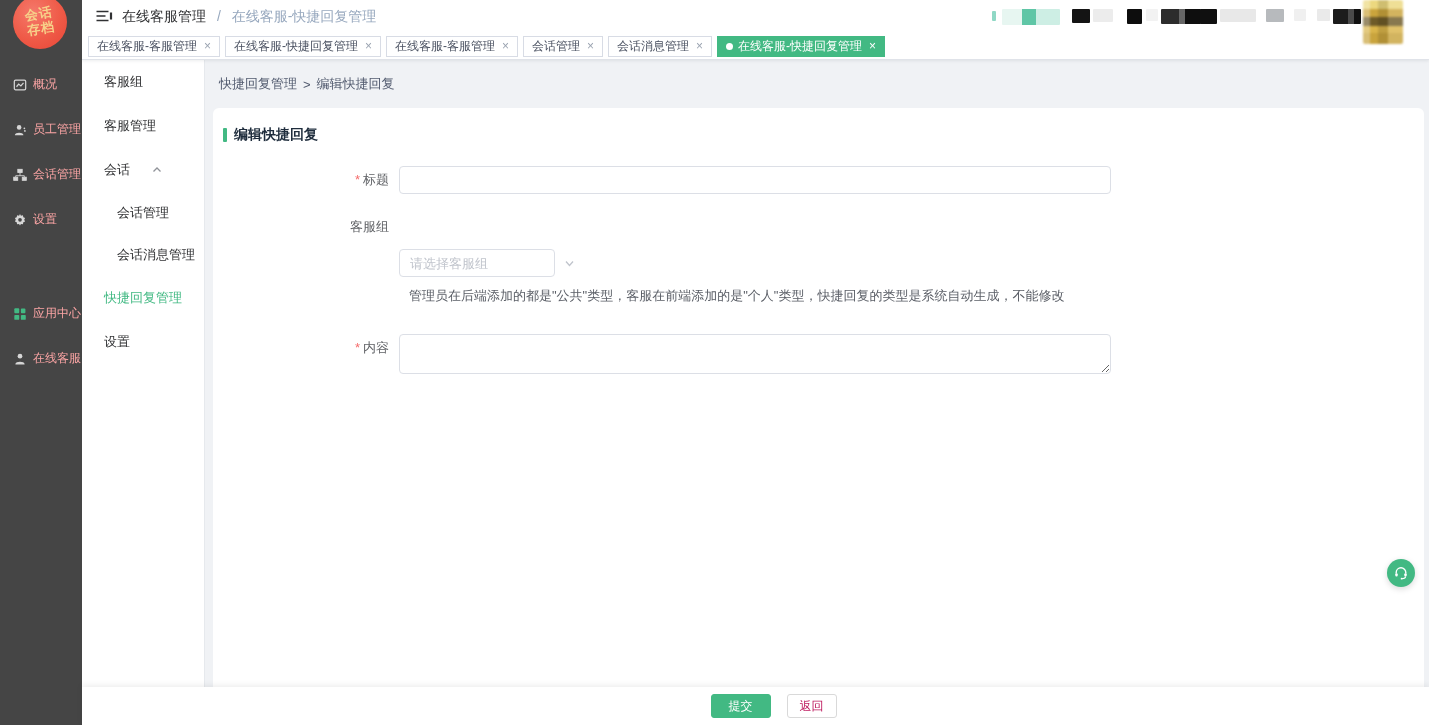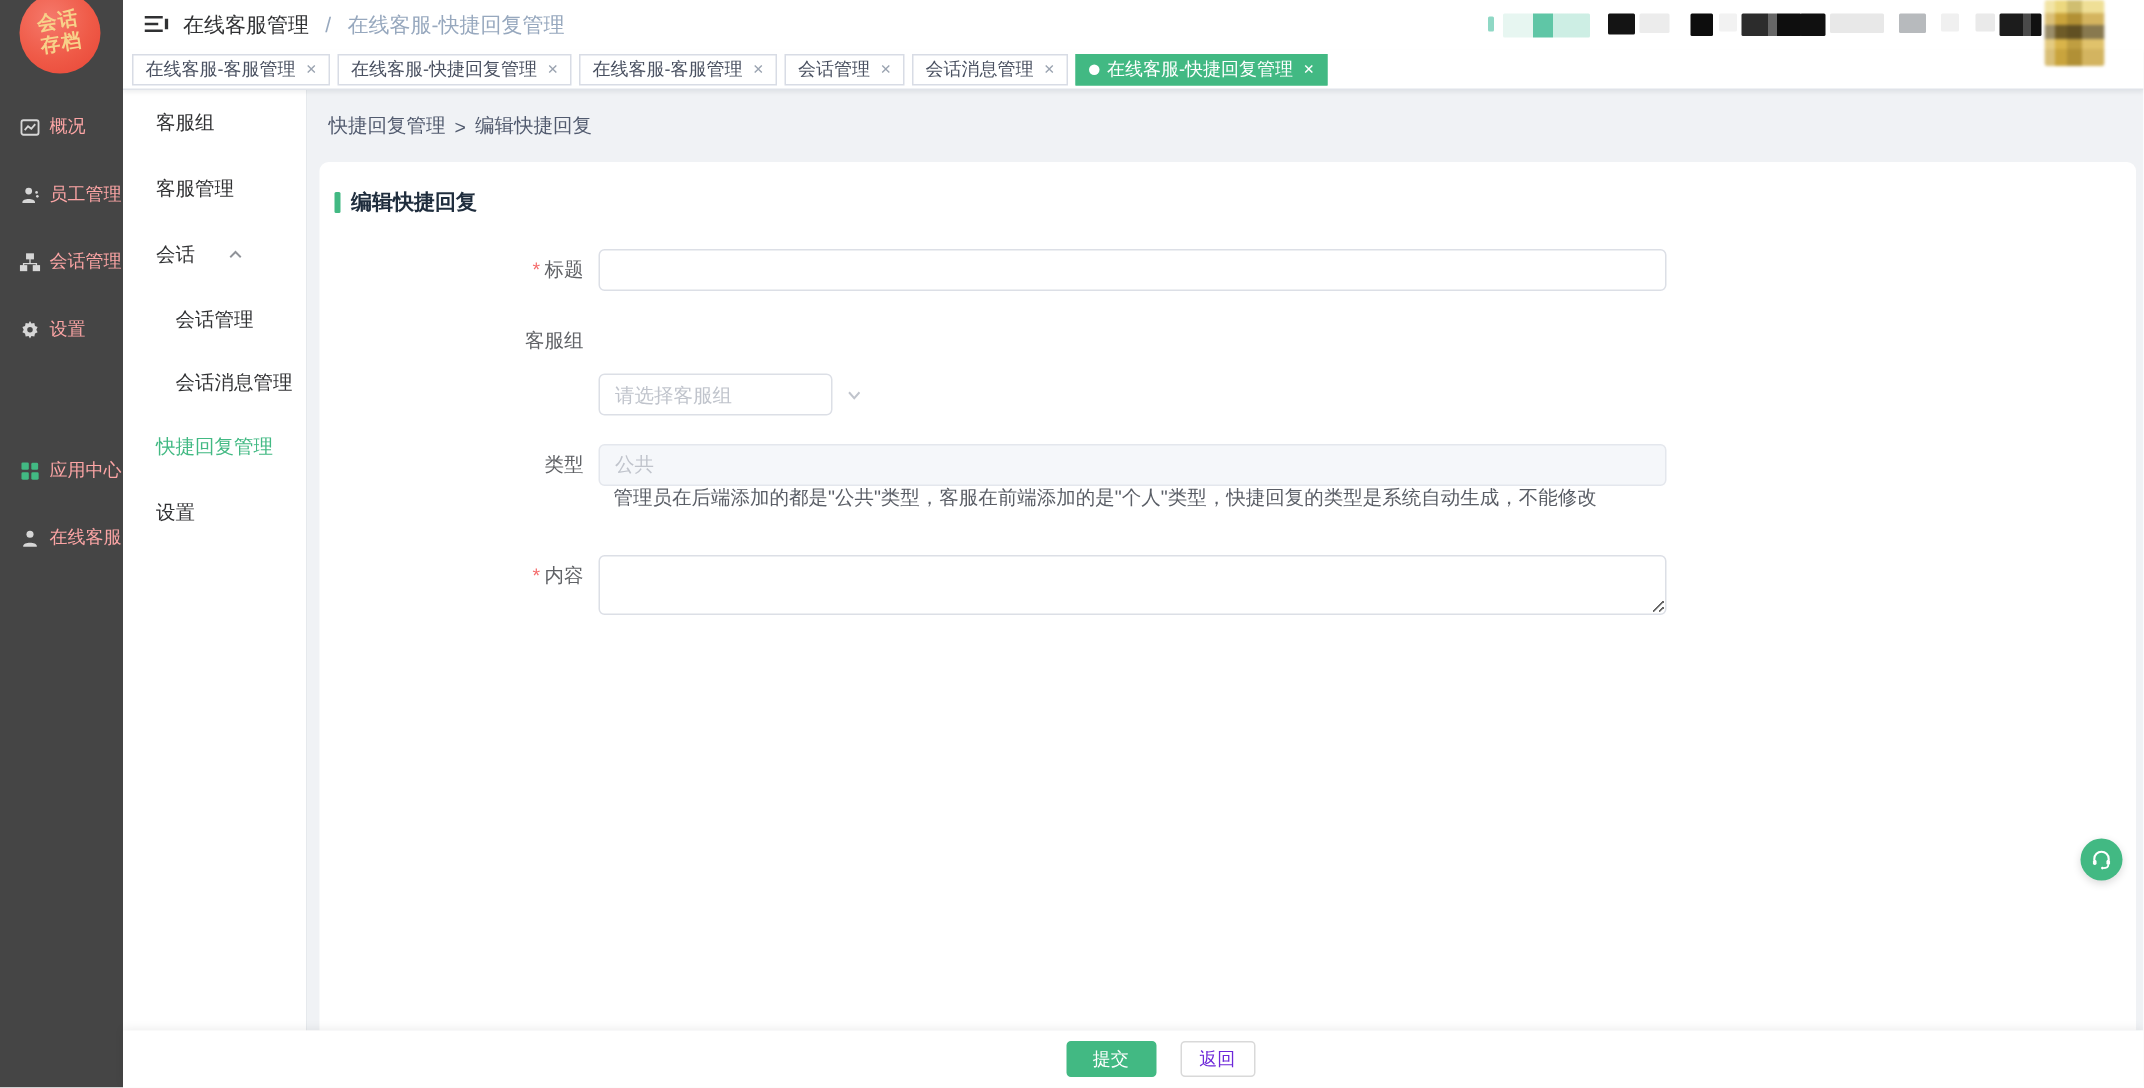--- a/index.html
+++ b/index.html
@@ -87,21 +87,21 @@
   .tarea { width:712px; height:40px; border:1px solid #dcdfe6; border-radius:4px; padding:5px 10px;
     font-size:13px; color:#303133; outline:none; resize:vertical; font-family:inherit; }
 
   
   .footer { position:absolute; left:82px; bottom:0; width:1347px; height:38px; background:#fff;
     box-shadow:0 -2px 6px rgba(0,0,0,.07); z-index:6; display:flex; align-items:center; justify-content:center; }
   .btn-group { display:flex; transform:translateX(18px);align-items:center; }
   .btn { height:24px; line-height:22px; font-size:12px; border-radius:3px; cursor:pointer; padding:0 17px;
     border:1px solid transparent; }
   .btn.primary { background:#42b983; border-color:#42b983; color:#fff; }
-  .btn.plain { background:#fff; border-color:#d9d9d9; color:#6d28d9; margin-left:16px; padding:0 12px; }
+  .btn.plain { background:#fff; border-color:#d9d9d9; color:#be185d; margin-left:16px; padding:0 12px; }
 
   
   .float-help { position:absolute; left:1387px; top:559px; width:28px; height:28px; border-radius:50%;
     background:#42b983; display:flex; align-items:center; justify-content:center; cursor:pointer;
     box-shadow:0 2px 6px rgba(0,0,0,.15); z-index:9; }
   .float-help svg { width:16px; height:16px; color:#fff; }
 
   svg { display:block; }
 </style>
 </head>
@@ -301,26 +301,20 @@
           <div class="sel-wrap">
             <input class="sel" type="text" readonly="" placeholder="请选择客服组" style="">
             <span class="sel-arrow">
               <svg viewBox="0 0 11 11" fill="none" stroke="currentColor" stroke-width="1.3">
                   <polyline points="2,3.5 5.5,7.5 9,3.5"></polyline>
                 </svg>
             </span>
           </div>
         </div>
 
-        <div class="frow" style="margin-bottom:8px">
-          <div class="flabel">
-            <span>类型</span>
-          </div>
-          <input class="tinput disabled" type="text" disabled="" value="公共" style="">
-        </div>
         <div class="help">管理员在后端添加的都是"公共"类型，客服在前端添加的是"个人"类型，快捷回复的类型是系统自动生成，不能修改</div>
 
         <div class="frow">
           <div class="flabel">
             <span class="req">*</span><span>内容</span>
           </div>
           <textarea class="tarea" value="" style=""></textarea>
         </div>
       </div>
     </div>

